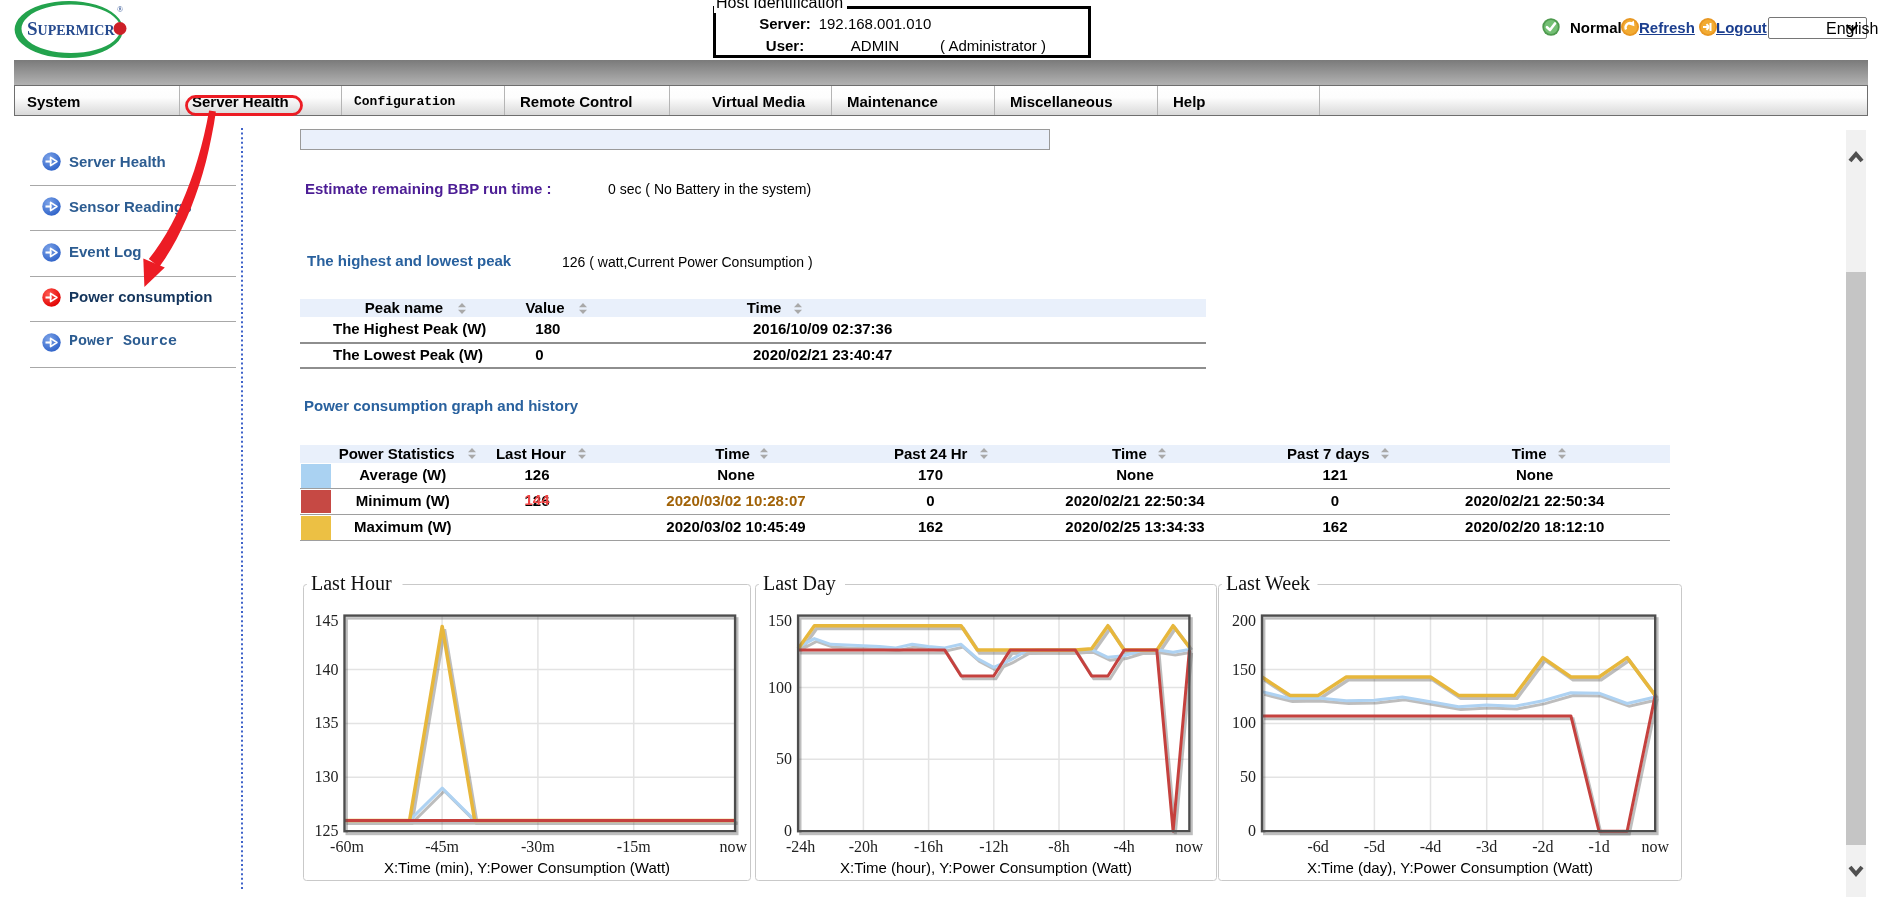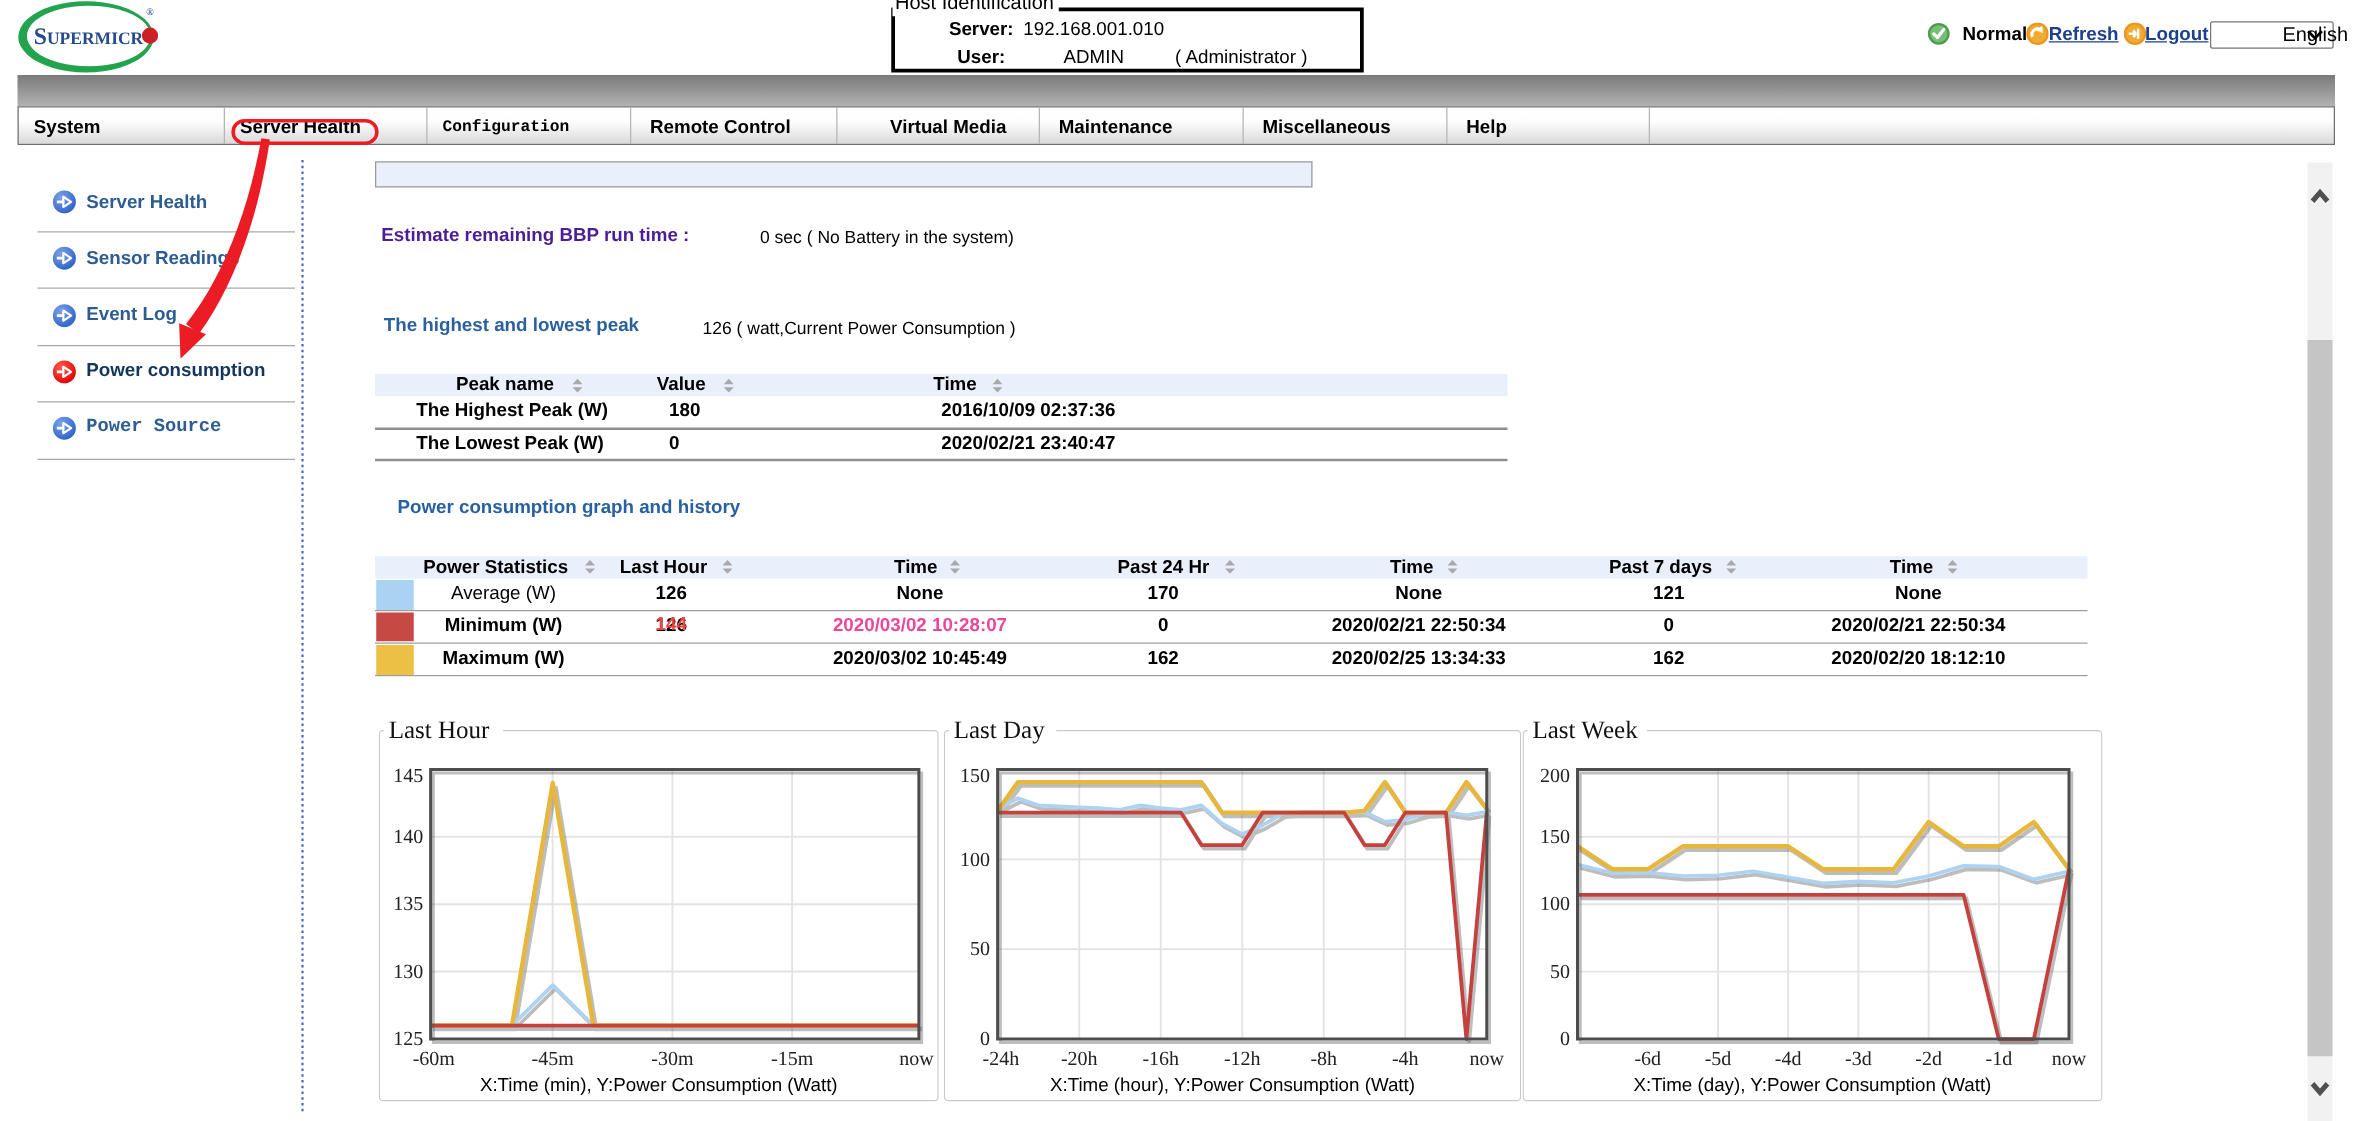--- a/index.html
+++ b/index.html
@@ -151,21 +151,21 @@
     <path d="M4 11 L8 6.7 L0 6.7 Z" fill="#a9a9a9"></path>
   </svg>
 <div class="abs" style="left:300px;top:316.5px;width:906px;height:27px;border-bottom:2px solid #8e8e8e"></div>
 <div class="abs" style="left:300px;top:343.5px;width:906px;height:25.6px;border-bottom:2px solid #8e8e8e"></div>
 <div style="position:absolute;left:333px;top:319.0px;line-height:20px;font-family:'Liberation Sans';font-size:15px;font-weight:bold;color:#000;white-space:nowrap;">The Highest Peak (W)</div>
 <div style="position:absolute;left:535.3px;top:319.0px;line-height:20px;font-family:'Liberation Sans';font-size:15px;font-weight:bold;color:#000;white-space:nowrap;">180</div>
 <div style="position:absolute;left:753px;top:319.0px;line-height:20px;font-family:'Liberation Sans';font-size:15px;font-weight:bold;color:#000;white-space:nowrap;">2016/10/09 02:37:36</div>
 <div style="position:absolute;left:333px;top:345.3px;line-height:20px;font-family:'Liberation Sans';font-size:15px;font-weight:bold;color:#000;white-space:nowrap;">The Lowest Peak (W)</div>
 <div style="position:absolute;left:535.3px;top:345.3px;line-height:20px;font-family:'Liberation Sans';font-size:15px;font-weight:bold;color:#000;white-space:nowrap;">0</div>
 <div style="position:absolute;left:753px;top:345.3px;line-height:20px;font-family:'Liberation Sans';font-size:15px;font-weight:bold;color:#000;white-space:nowrap;">2020/02/21 23:40:47</div>
-<div style="position:absolute;left:318px;top:396.0px;line-height:20px;font-family:'Liberation Sans';font-size:15px;font-weight:bold;color:#29619e;white-space:nowrap;">Power consumption graph and history</div>
+<div style="position:absolute;left:304px;top:396.0px;line-height:20px;font-family:'Liberation Sans';font-size:15px;font-weight:bold;color:#29619e;white-space:nowrap;">Power consumption graph and history</div>
 <div class="abs" style="left:300px;top:445px;width:1370px;height:17.5px;background:#e9f0fb"></div>
 <div style="position:absolute;left:396.6px;top:443.7px;line-height:20px;font-family:'Liberation Sans';font-size:15px;font-weight:bold;color:#000;white-space:nowrap;transform:translateX(-50%);">Power Statistics</div>
 <svg style="position:absolute;left:467.6px;top:448.4px" width="8" height="11" viewBox="0 0 8 11">
     <path d="M4 0 L8 4.3 L0 4.3 Z" fill="#a9a9a9"></path>
     <path d="M4 11 L8 6.7 L0 6.7 Z" fill="#a9a9a9"></path>
   </svg>
 <div style="position:absolute;left:530.9px;top:443.7px;line-height:20px;font-family:'Liberation Sans';font-size:15px;font-weight:bold;color:#000;white-space:nowrap;transform:translateX(-50%);">Last Hour</div>
 <svg style="position:absolute;left:577.7px;top:448.4px" width="8" height="11" viewBox="0 0 8 11">
     <path d="M4 0 L8 4.3 L0 4.3 Z" fill="#a9a9a9"></path>
     <path d="M4 11 L8 6.7 L0 6.7 Z" fill="#a9a9a9"></path>
@@ -190,32 +190,32 @@
     <path d="M4 0 L8 4.3 L0 4.3 Z" fill="#a9a9a9"></path>
     <path d="M4 11 L8 6.7 L0 6.7 Z" fill="#a9a9a9"></path>
   </svg>
 <div style="position:absolute;left:1529.2px;top:443.7px;line-height:20px;font-family:'Liberation Sans';font-size:15px;font-weight:bold;color:#000;white-space:nowrap;transform:translateX(-50%);">Time</div>
 <svg style="position:absolute;left:1558.1px;top:448.4px" width="8" height="11" viewBox="0 0 8 11">
     <path d="M4 0 L8 4.3 L0 4.3 Z" fill="#a9a9a9"></path>
     <path d="M4 11 L8 6.7 L0 6.7 Z" fill="#a9a9a9"></path>
   </svg>
 <div class="abs" style="left:300px;top:462.5px;width:1370px;height:26.8px;border-bottom:1.5px solid #9e9e9e"></div>
 <div class="abs" style="left:301px;top:463.5px;width:29.5px;height:24.3px;background:#aad2f2"></div>
-<div style="position:absolute;left:402.8px;top:464.9px;line-height:20px;font-family:'Liberation Sans';font-size:15px;font-weight:normal;color:#000;white-space:nowrap;transform:translateX(-50%);">Average (W)</div>
+<div style="position:absolute;left:402.8px;top:464.9px;line-height:20px;font-family:'Liberation Sans';font-size:15px;font-weight:bold;color:#000;white-space:nowrap;transform:translateX(-50%);">Average (W)</div>
 <div style="position:absolute;left:537px;top:464.9px;line-height:20px;font-family:'Liberation Sans';font-size:15px;font-weight:bold;color:#000;white-space:nowrap;transform:translateX(-50%);">126</div>
 <div style="position:absolute;left:736px;top:464.9px;line-height:20px;font-family:'Liberation Sans';font-size:15px;font-weight:bold;color:#000;white-space:nowrap;transform:translateX(-50%);">None</div>
 <div style="position:absolute;left:930.5px;top:464.9px;line-height:20px;font-family:'Liberation Sans';font-size:15px;font-weight:bold;color:#000;white-space:nowrap;transform:translateX(-50%);">170</div>
 <div style="position:absolute;left:1135px;top:464.9px;line-height:20px;font-family:'Liberation Sans';font-size:15px;font-weight:bold;color:#000;white-space:nowrap;transform:translateX(-50%);">None</div>
 <div style="position:absolute;left:1335px;top:464.9px;line-height:20px;font-family:'Liberation Sans';font-size:15px;font-weight:bold;color:#000;white-space:nowrap;transform:translateX(-50%);">121</div>
 <div style="position:absolute;left:1534.7px;top:464.9px;line-height:20px;font-family:'Liberation Sans';font-size:15px;font-weight:bold;color:#000;white-space:nowrap;transform:translateX(-50%);">None</div>
 <div class="abs" style="left:300px;top:489.3px;width:1370px;height:25.6px;border-bottom:1.5px solid #9e9e9e"></div>
 <div class="abs" style="left:301px;top:490.3px;width:29.5px;height:23.1px;background:#c64944"></div>
 <div style="position:absolute;left:402.8px;top:491.1px;line-height:20px;font-family:'Liberation Sans';font-size:15px;font-weight:bold;color:#000;white-space:nowrap;transform:translateX(-50%);">Minimum (W)</div>
 <div style="position:absolute;left:537px;top:491.1px;line-height:20px;font-family:'Liberation Sans';font-size:15px;font-weight:bold;color:#000;white-space:nowrap;transform:translateX(-50%);">126</div>
-<div style="position:absolute;left:736px;top:491.1px;line-height:20px;font-family:'Liberation Sans';font-size:15px;font-weight:bold;color:#ec4899;white-space:nowrap;transform:translateX(-50%);">2020/03/02 10:28:07</div>
+<div style="position:absolute;left:736px;top:491.1px;line-height:20px;font-family:'Liberation Sans';font-size:15px;font-weight:bold;color:#a16207;white-space:nowrap;transform:translateX(-50%);">2020/03/02 10:28:07</div>
 <div style="position:absolute;left:930.5px;top:491.1px;line-height:20px;font-family:'Liberation Sans';font-size:15px;font-weight:bold;color:#000;white-space:nowrap;transform:translateX(-50%);">0</div>
 <div style="position:absolute;left:1135px;top:491.1px;line-height:20px;font-family:'Liberation Sans';font-size:15px;font-weight:bold;color:#000;white-space:nowrap;transform:translateX(-50%);">2020/02/21 22:50:34</div>
 <div style="position:absolute;left:1335px;top:491.1px;line-height:20px;font-family:'Liberation Sans';font-size:15px;font-weight:bold;color:#000;white-space:nowrap;transform:translateX(-50%);">0</div>
 <div style="position:absolute;left:1534.7px;top:491.1px;line-height:20px;font-family:'Liberation Sans';font-size:15px;font-weight:bold;color:#000;white-space:nowrap;transform:translateX(-50%);">2020/02/21 22:50:34</div>
 <div class="abs" style="left:300px;top:514.9px;width:1370px;height:26.4px;border-bottom:1.5px solid #9e9e9e"></div>
 <div class="abs" style="left:301px;top:515.9px;width:29.5px;height:23.9px;background:#ecc044"></div>
 <div style="position:absolute;left:402.8px;top:517.1px;line-height:20px;font-family:'Liberation Sans';font-size:15px;font-weight:bold;color:#000;white-space:nowrap;transform:translateX(-50%);">Maximum (W)</div>
 <div style="position:absolute;left:537px;top:490px;line-height:20px;font-family:'Liberation Sans';font-size:15px;font-weight:bold;color:#ef4444;white-space:nowrap;transform:translateX(-50%);">144</div>
 <div style="position:absolute;left:736px;top:517.1px;line-height:20px;font-family:'Liberation Sans';font-size:15px;font-weight:bold;color:#000;white-space:nowrap;transform:translateX(-50%);">2020/03/02 10:45:49</div>
 <div style="position:absolute;left:930.5px;top:517.1px;line-height:20px;font-family:'Liberation Sans';font-size:15px;font-weight:bold;color:#000;white-space:nowrap;transform:translateX(-50%);">162</div>

